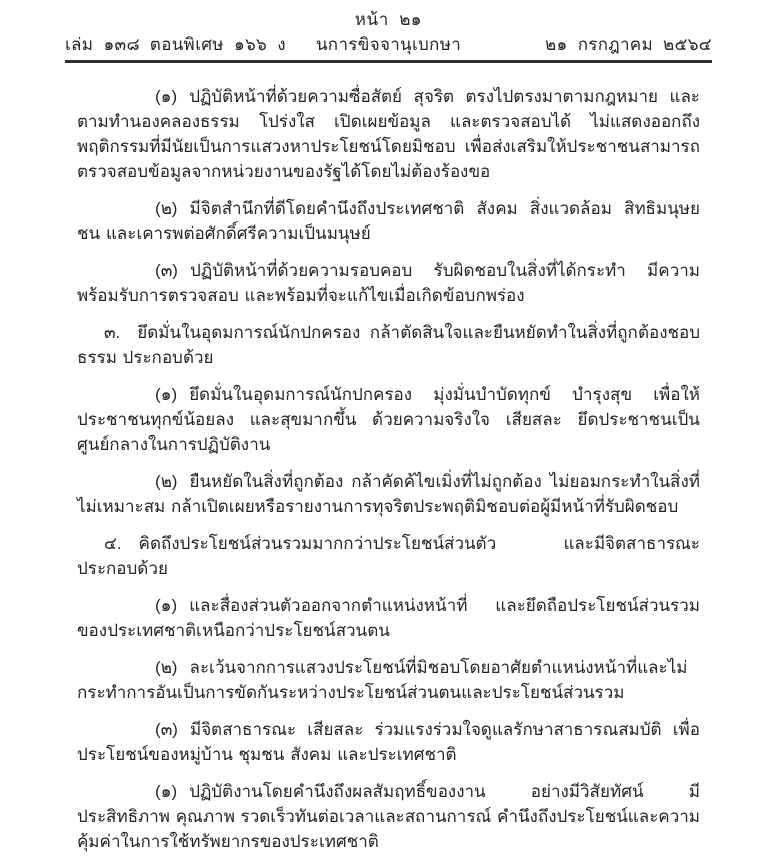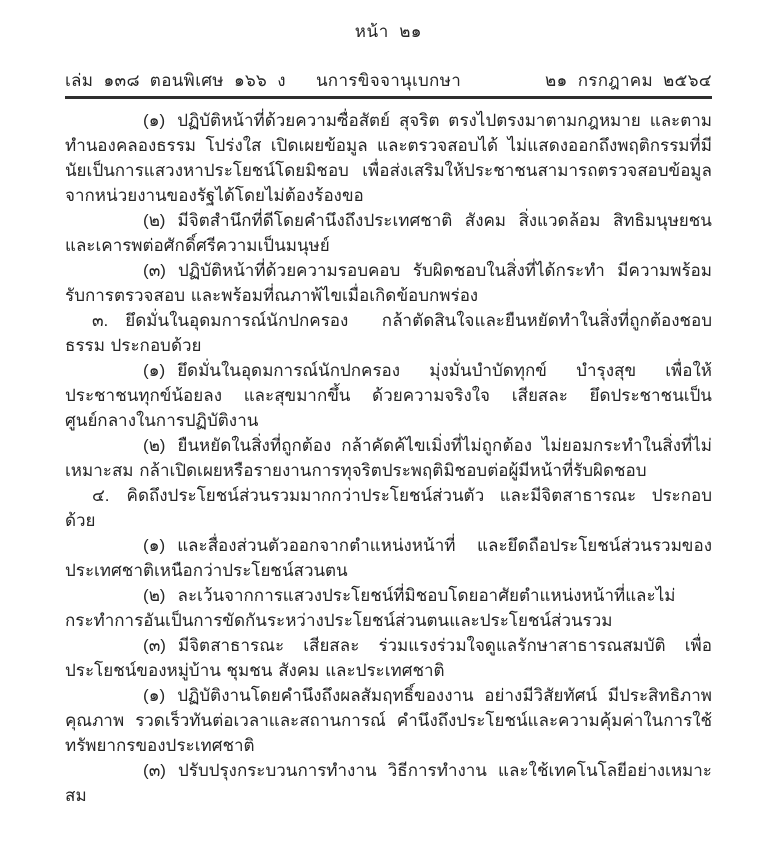--- a/index.html
+++ b/index.html
@@ -1,35 +1,35 @@
 <!DOCTYPE html>
 <html><head>
 <meta charset="utf-8">
 <style>
   html,body{margin:0;padding:0;background:#f4f4f4;}
   .page{
     width:759px;height:863px;background:#ffffff;overflow:hidden;
     font-family:"Liberation Sans","DejaVu Sans",sans-serif;
     color:#262626;box-sizing:border-box;
-    padding:20px 47px 0 65px;
+    padding:8px 47px 0 65px;
   }
   .page-no{
     text-align:center;font-size:17px;line-height:24px;letter-spacing:.5px;
   }
   .header-row{
     display:flex;justify-content:space-between;align-items:baseline;
-    font-size:17px;line-height:25px;letter-spacing:.3px;margin-top:24px;
+    font-size:17px;line-height:25px;letter-spacing:.3px;
   }
   .header-left{flex:1;text-align:left;white-space:nowrap;}
   .header-center{flex:0 0 auto;text-align:center;white-space:nowrap;}
   .header-right{flex:1;text-align:right;white-space:nowrap;}
   .rule{height:3px;background:#2e2e2e;margin-top:3px;}
   main{padding-top:9px;}
   .para{
-    margin:0;font-size:17px;line-height:25px;
+    margin:12px;font-size:17px;line-height:25px;
     text-align:justify;text-align-last:left;
     word-spacing:1px;
   }
   .para.sub{text-indent:78px;}
   .para.num{text-indent:27px;}
   .marker{margin-right:12px;}
   .para.num .marker{margin-right:17px;}
 </style>
 </head>
 <body>
@@ -40,21 +40,21 @@
     <div class="header-row">
       <span class="header-left">เล่ม&nbsp; ๑๓๘&nbsp; ตอนพิเศษ&nbsp; ๑๖๖&nbsp; ง</span>
       <span class="header-center">นการขิจจานุเบกษา</span>
       <span class="header-right">๒๑&nbsp; กรกฎาคม&nbsp; ๒๕๖๔</span>
     </div>
     <div class="rule"></div>
   </header>
   <main>
       <p class="para sub"><span class="marker">(๑)</span><span>ปฏิบัติหน้าที่ด้วยความซื่อสัตย์ สุจริต ตรงไปตรงมาตามกฎหมาย และตามทำนองคลองธรรม โปร่งใส เปิดเผยข้อมูล และตรวจสอบได้ ไม่แสดงออกถึงพฤติกรรมที่มีนัยเป็นการแสวงหาประโยชน์โดยมิชอบ เพื่อส่งเสริมให้ประชาชนสามารถตรวจสอบข้อมูลจากหน่วยงานของรัฐได้โดยไม่ต้องร้องขอ</span></p>
       <p class="para sub"><span class="marker">(๒)</span><span>มีจิตสำนึกที่ดีโดยคำนึงถึงประเทศชาติ สังคม สิ่งแวดล้อม สิทธิมนุษยชน และเคารพต่อศักดิ์ศรีความเป็นมนุษย์</span></p>
-      <p class="para sub"><span class="marker">(๓)</span><span>ปฏิบัติหน้าที่ด้วยความรอบคอบ รับผิดชอบในสิ่งที่ได้กระทำ มีความพร้อมรับการตรวจสอบ และพร้อมที่ณภาพ้ไขเมื่อเกิดข้อบกพร่อง</span></p>
+      <p class="para sub"><span class="marker">(๓)</span><span>ปฏิบัติหน้าที่ด้วยความรอบคอบ รับผิดชอบในสิ่งที่ได้กระทำ มีความพร้อมรับการตรวจสอบ และพร้อมที่จะแก้ไขเมื่อเกิดข้อบกพร่อง</span></p>
       <p class="para num"><span class="marker">๓.</span><span>ยึดมั่นในอุดมการณ์นักปกครอง กล้าตัดสินใจและยืนหยัดทำในสิ่งที่ถูกต้องชอบธรรม ประกอบด้วย</span></p>
       <p class="para sub"><span class="marker">(๑)</span><span>ยึดมั่นในอุดมการณ์นักปกครอง มุ่งมั่นบำบัดทุกข์ บำรุงสุข เพื่อให้ประชาชนทุกข์น้อยลง และสุขมากขึ้น ด้วยความจริงใจ เสียสละ ยึดประชาชนเป็นศูนย์กลางในการปฏิบัติงาน</span></p>
       <p class="para sub"><span class="marker">(๒)</span><span>ยืนหยัดในสิ่งที่ถูกต้อง กล้าคัดค้ไขเมิ่งที่ไม่ถูกต้อง ไม่ยอมกระทำในสิ่งที่ไม่เหมาะสม กล้าเปิดเผยหรือรายงานการทุจริตประพฤติมิชอบต่อผู้มีหน้าที่รับผิดชอบ</span></p>
       <p class="para num"><span class="marker">๔.</span><span>คิดถึงประโยชน์ส่วนรวมมากกว่าประโยชน์ส่วนตัว และมีจิตสาธารณะ ประกอบด้วย</span></p>
       <p class="para sub"><span class="marker">(๑)</span><span>และสื่องส่วนตัวออกจากตำแหน่งหน้าที่ และยึดถือประโยชน์ส่วนรวมของประเทศชาติเหนือกว่าประโยชน์สวนตน</span></p>
       <p class="para sub"><span class="marker">(๒)</span><span>ละเว้นจากการแสวงประโยชน์ที่มิชอบโดยอาศัยตำแหน่งหน้าที่และไม่กระทำการอันเป็นการขัดกันระหว่างประโยชน์ส่วนตนและประโยชน์ส่วนรวม</span></p>
       <p class="para sub"><span class="marker">(๓)</span><span>มีจิตสาธารณะ เสียสละ ร่วมแรงร่วมใจดูแลรักษาสาธารณสมบัติ เพื่อประโยชน์ของหมู่บ้าน ชุมชน สังคม และประเทศชาติ</span></p>
       <p class="para sub"><span class="marker">(๑)</span><span>ปฏิบัติงานโดยคำนึงถึงผลสัมฤทธิ์ของงาน อย่างมีวิสัยทัศน์ มีประสิทธิภาพ คุณภาพ รวดเร็วทันต่อเวลาและสถานการณ์ คำนึงถึงประโยชน์และความคุ้มค่าในการใช้ทรัพยากรของประเทศชาติ</span></p>
       <p class="para sub"><span class="marker">(๓)</span><span>ปรับปรุงกระบวนการทำงาน วิธีการทำงาน และใช้เทคโนโลยีอย่างเหมาะสม</span></p>
     </main>

